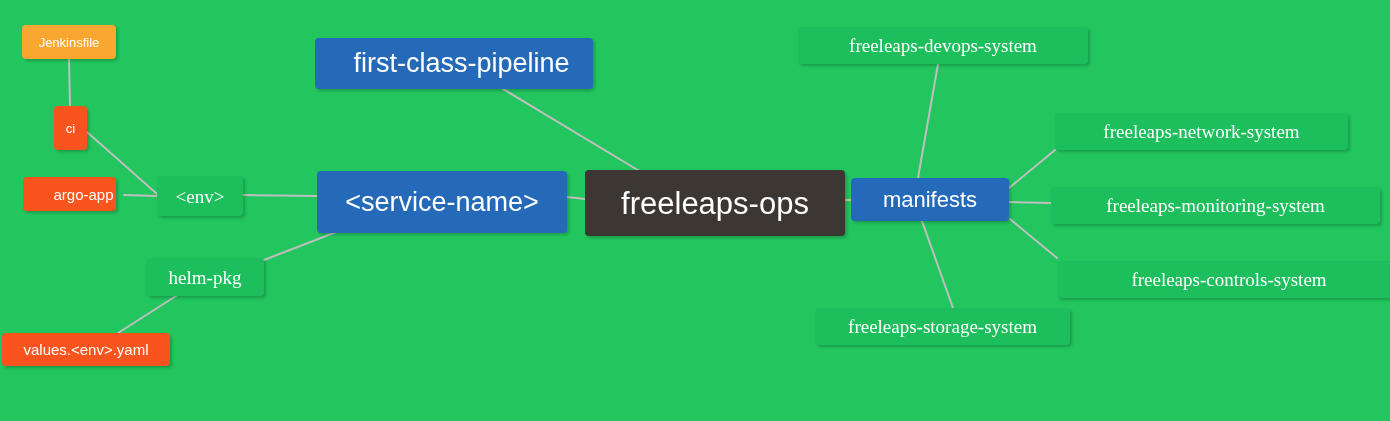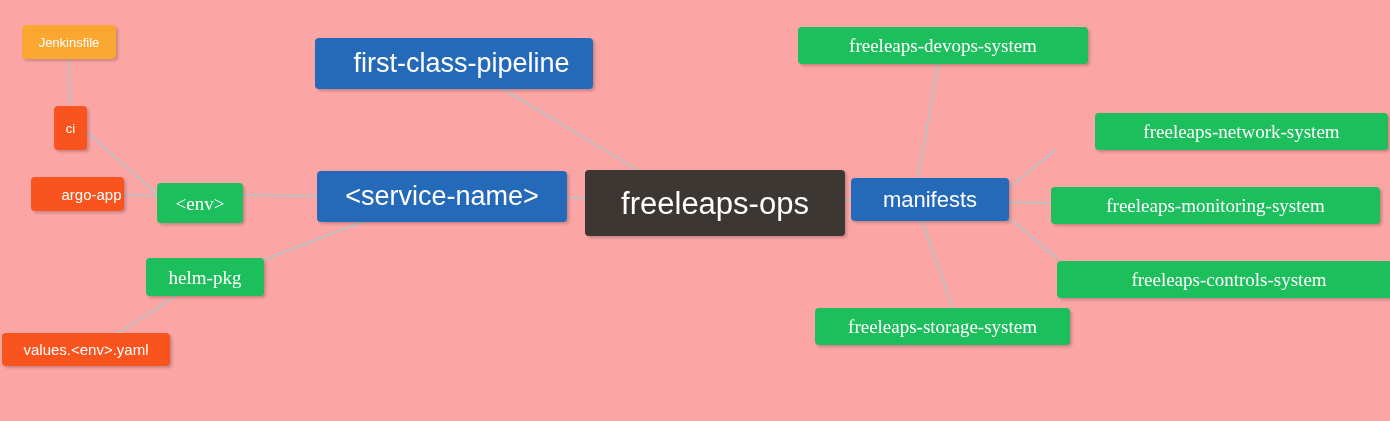--- a/index.html
+++ b/index.html
@@ -11,21 +11,21 @@
   body {
     width: 1390px;
     height: 421px;
     font-family: "Liberation Sans", sans-serif;
     overflow: hidden;
   }
   #mindmap {
     position: relative;
     width: 1390px;
     height: 421px;
-    background: #fca5a5;
+    background: #22c55e;
   }
   #edge-layer {
     position: absolute;
     left: 0;
     top: 0;
     width: 1390px;
     height: 421px;
     pointer-events: none;
   }
   .node {
@@ -73,48 +73,48 @@
       <line x1="1057" y1="258" x2="1010" y2="219" stroke="#bfbfbf" stroke-width="2" stroke-linecap="round"></line>
       <line x1="953" y1="308" x2="922" y2="221" stroke="#bfbfbf" stroke-width="2" stroke-linecap="round"></line>
     </svg>
   <div id="node-layer">
       <div class="node tier-5" style="left: 22px; top: 25px; width: 94px; height: 34px; background: rgb(250, 167, 50);">
         <span class="node-label">Jenkinsfile</span>
       </div>
       <div class="node tier-5" style="left: 54px; top: 106px; width: 33px; height: 44px; background: rgb(249, 84, 30);">
         <span class="node-label">ci</span>
       </div>
-      <div class="node tier-4" style="left: 31px; top: 177px; width: 93px; height: 34px; background: rgb(249, 84, 30); padding-left: 28px;">
+      <div class="node tier-4" style="left: 23px; top: 177px; width: 93px; height: 34px; background: rgb(249, 84, 30); padding-left: 28px;">
         <span class="node-label">argo-app</span>
       </div>
-      <div class="node tier-3" style="left: 157px; top: 176px; width: 86px; height: 40px; background: rgb(29, 191, 92); margin-top: 7px;">
+      <div class="node tier-3" style="left: 157px; top: 176px; width: 86px; height: 40px; background: rgb(29, 191, 92);">
         <span class="node-label">&lt;env&gt;</span>
       </div>
       <div class="node tier-3" style="left: 146px; top: 258px; width: 118px; height: 38px; background: rgb(29, 191, 92);">
         <span class="node-label">helm-pkg</span>
       </div>
       <div class="node tier-4" style="left: 2px; top: 333px; width: 168px; height: 33px; background: rgb(249, 84, 30);">
         <span class="node-label">values.&lt;env&gt;.yaml</span>
       </div>
       <div class="node tier-1" style="left: 315px; top: 38px; width: 278px; height: 51px; background: rgb(37, 105, 185); padding-left: 15px;">
         <span class="node-label">first-class-pipeline</span>
       </div>
-      <div class="node tier-1" style="left: 317px; top: 171px; width: 250px; height: 51px; background: rgb(37, 105, 185);">
+      <div class="node tier-1" style="left: 317px; top: 171px; width: 250px; height: 62px; background: rgb(37, 105, 185);">
         <span class="node-label">&lt;service-name&gt;</span>
       </div>
       <div class="node tier-root" style="left: 585px; top: 170px; width: 260px; height: 66px; background: rgb(60, 55, 51);">
         <span class="node-label">freeleaps-ops</span>
       </div>
       <div class="node tier-2" style="left: 851px; top: 178px; width: 158px; height: 43px; background: rgb(37, 105, 185);">
         <span class="node-label">manifests</span>
       </div>
       <div class="node tier-3" style="left: 798px; top: 27px; width: 290px; height: 37px; background: rgb(29, 191, 92);">
         <span class="node-label">freeleaps-devops-system</span>
       </div>
-      <div class="node tier-3" style="left: 1055px; top: 113px; width: 293px; height: 37px; background: rgb(29, 191, 92); margin-left: 40px;">
+      <div class="node tier-3" style="left: 1055px; top: 113px; width: 293px; height: 37px; background: rgb(29, 191, 92);">
         <span class="node-label">freeleaps-network-system</span>
       </div>
       <div class="node tier-3" style="left: 1051px; top: 187px; width: 329px; height: 37px; background: rgb(29, 191, 92);">
         <span class="node-label">freeleaps-monitoring-system</span>
       </div>
       <div class="node tier-3" style="left: 1057px; top: 261px; width: 344px; height: 37px; background: rgb(29, 191, 92);">
         <span class="node-label">freeleaps-controls-system</span>
       </div>
       <div class="node tier-3" style="left: 815px; top: 308px; width: 255px; height: 37px; background: rgb(29, 191, 92);">
         <span class="node-label">freeleaps-storage-system</span>

